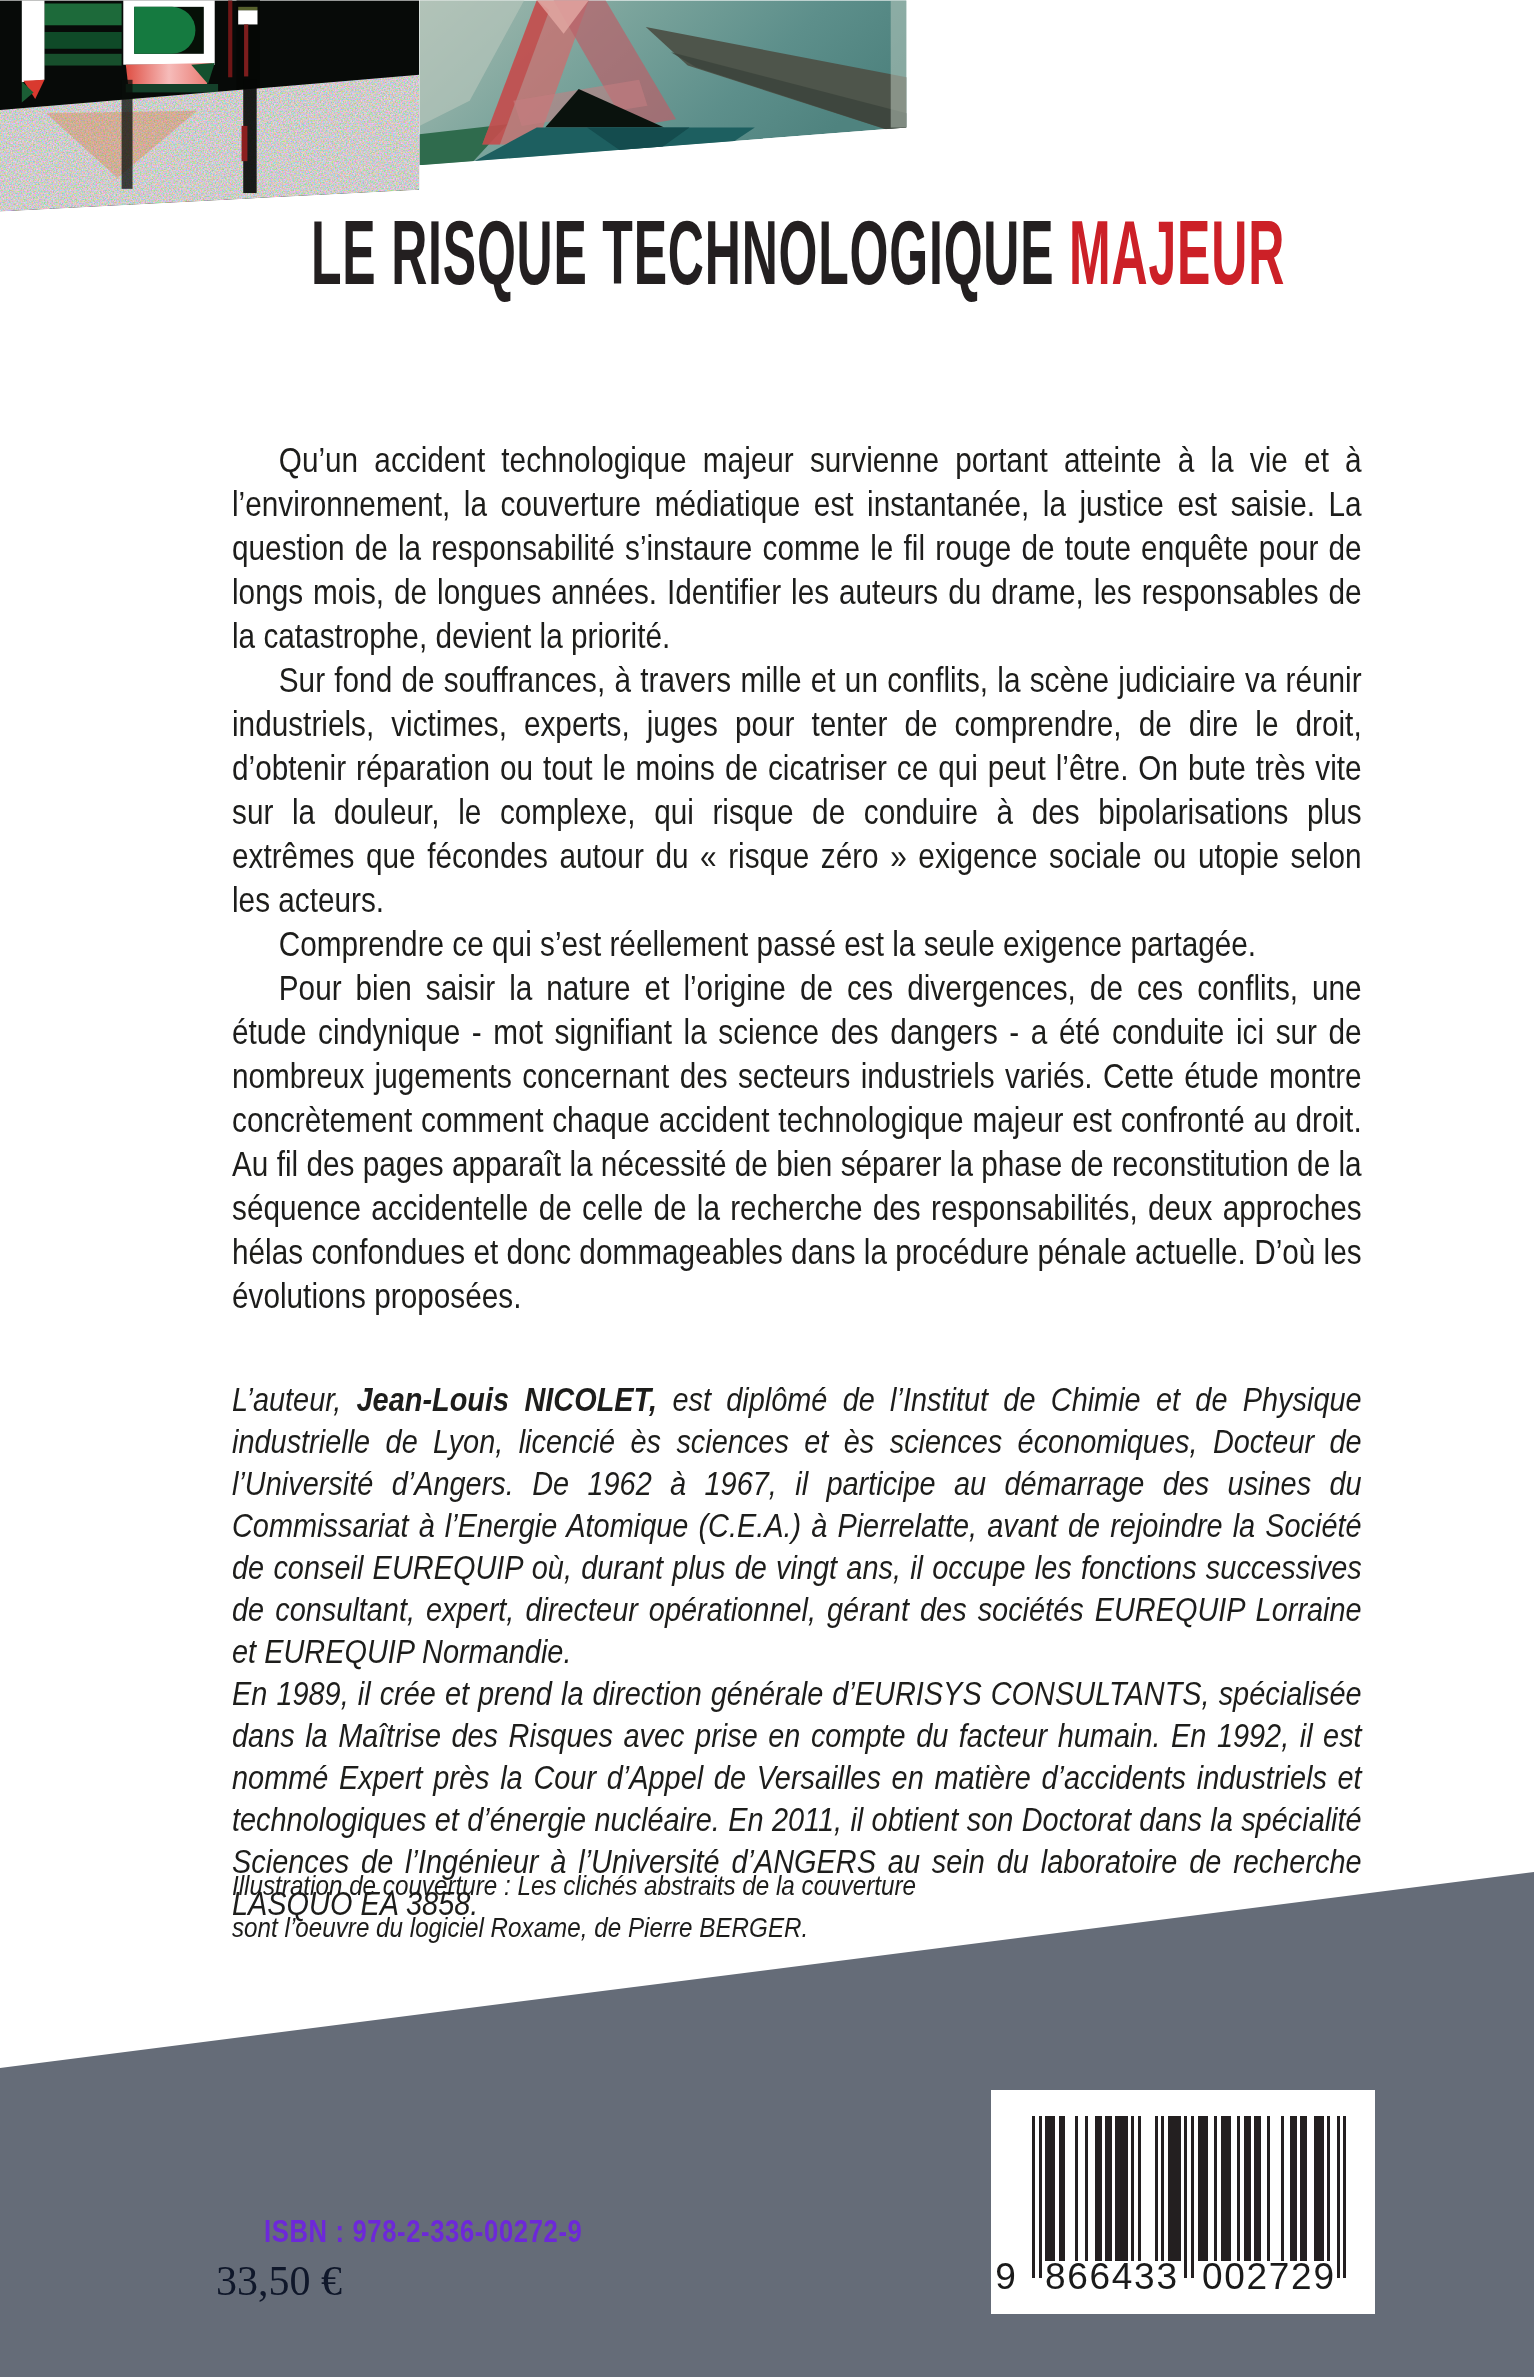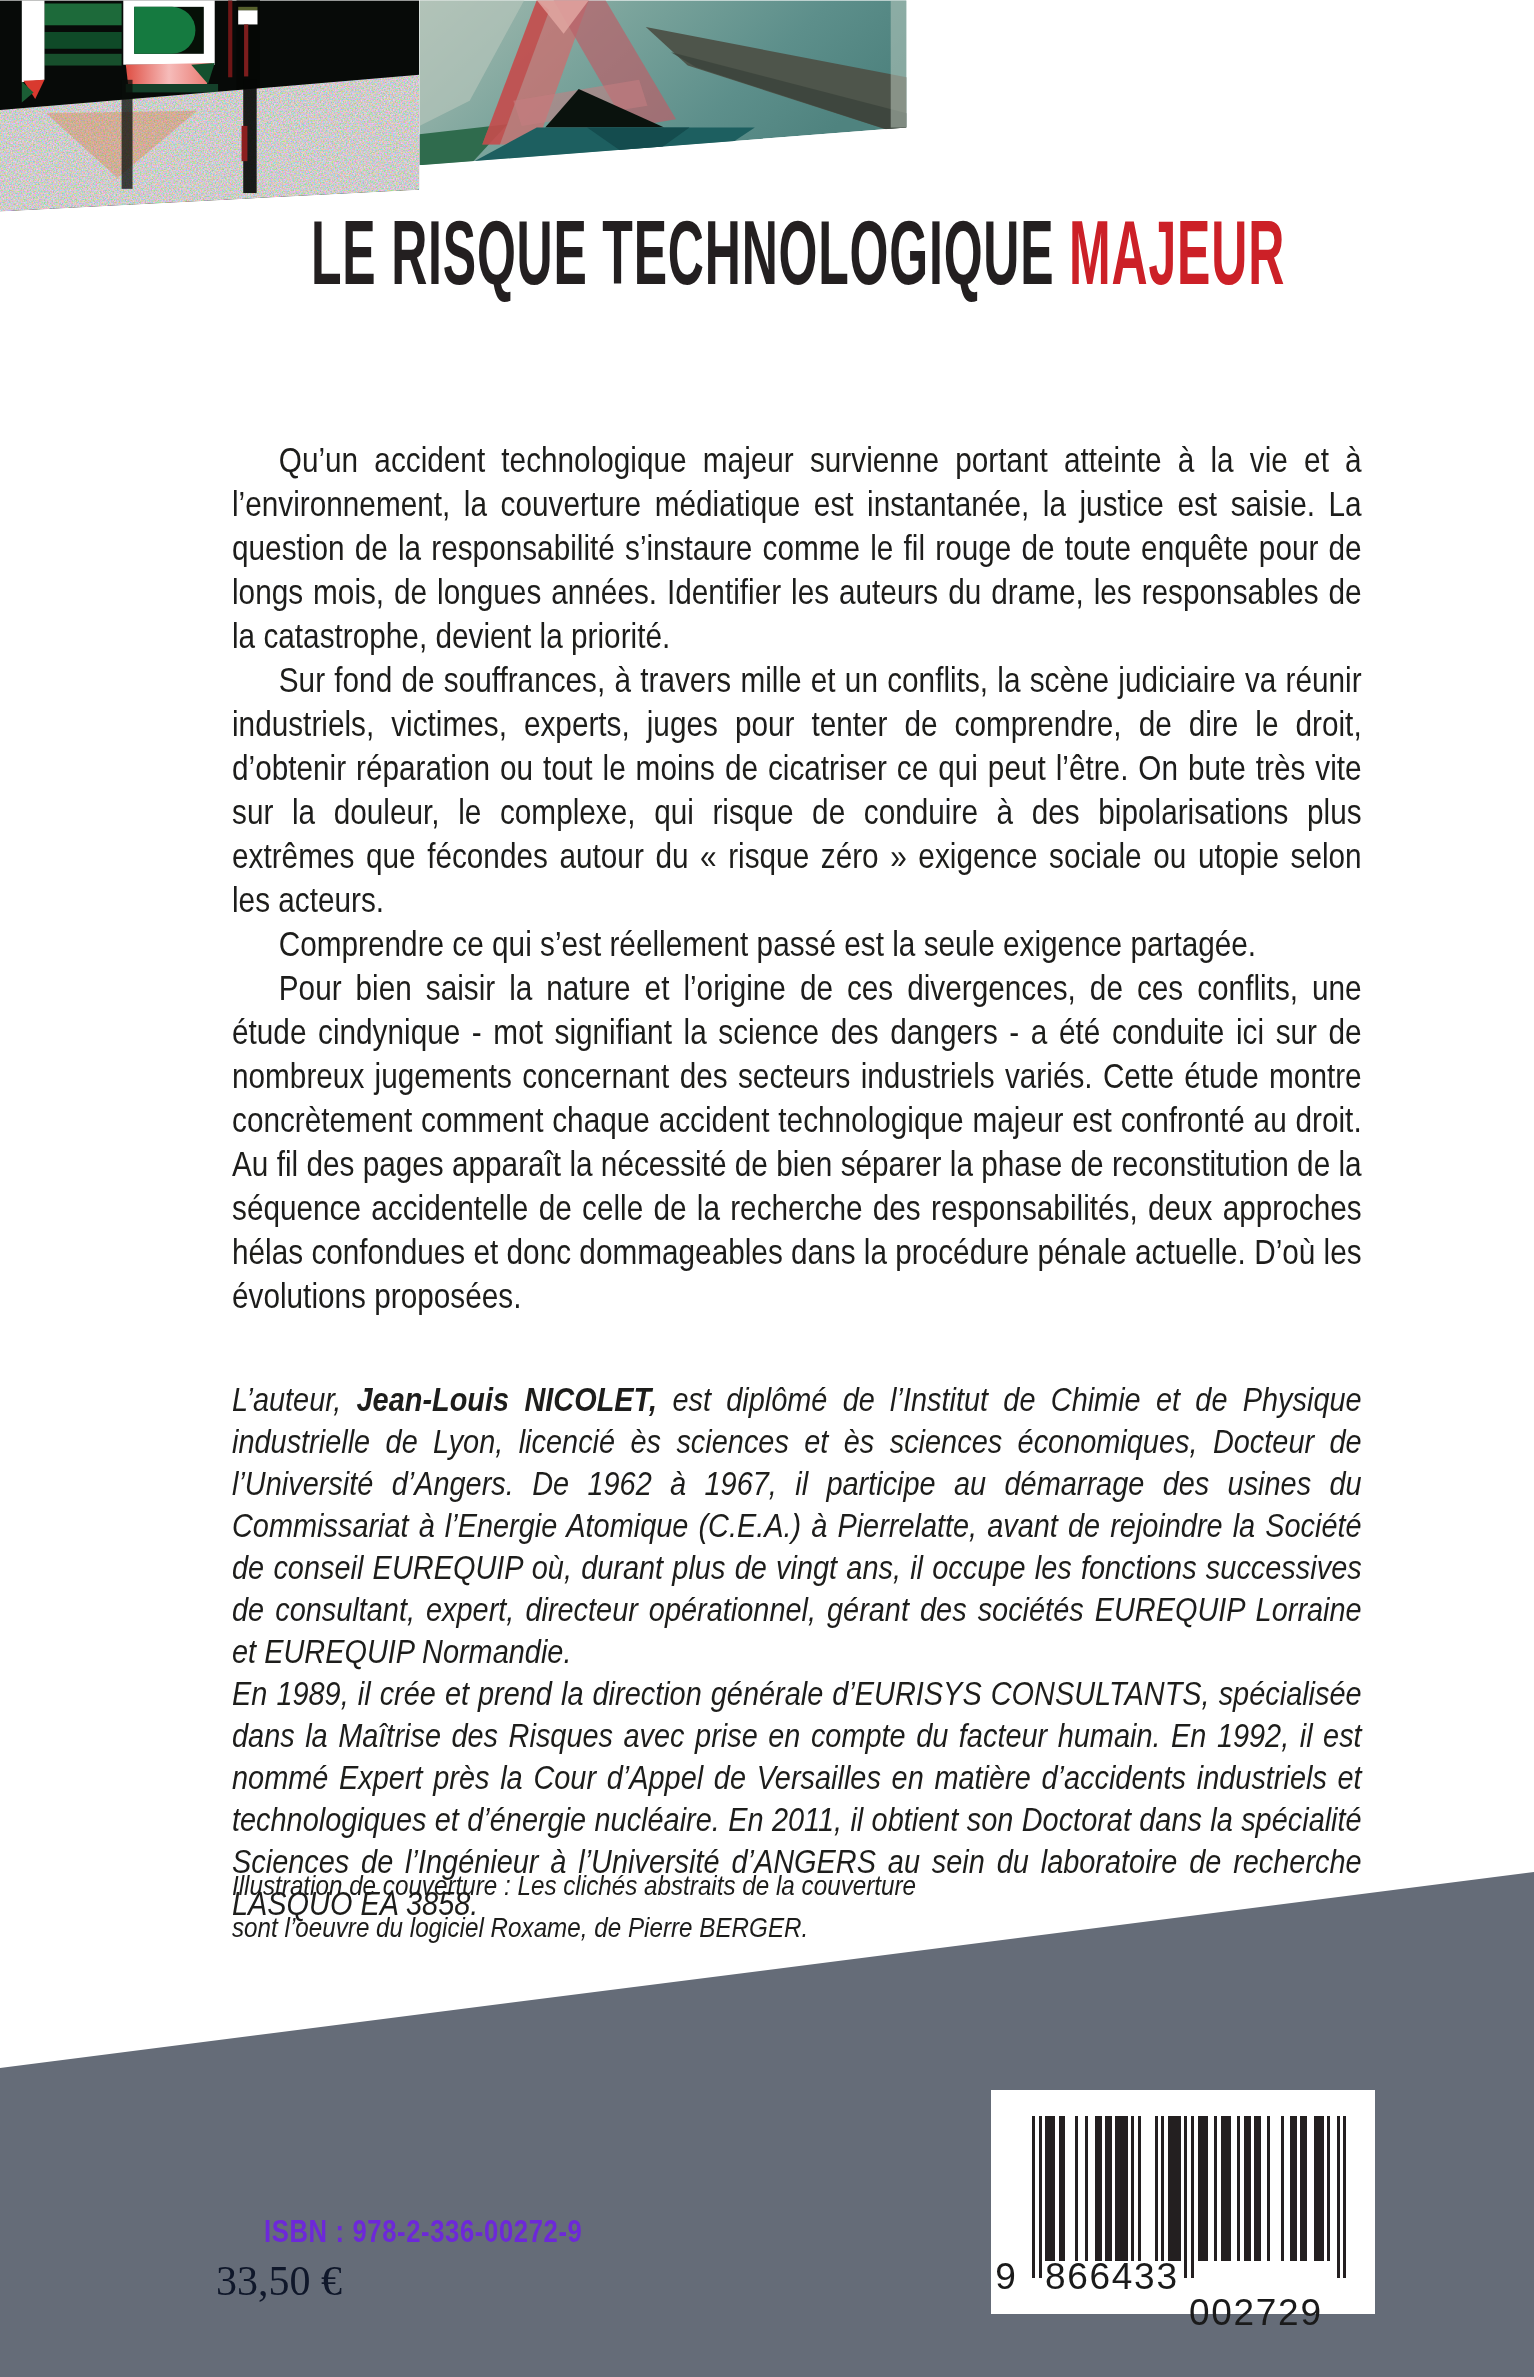--- a/index.html
+++ b/index.html
@@ -67,21 +67,21 @@
   }
   #barcode-bars{position:absolute; left:41px; top:26px; width:315px; height:162px;}
   .bar{position:absolute; top:0; height:145px; background:#231f20;}
   .bar.tall{height:162px;}
   .bc-digit{
     position:absolute; top:168px; color:#1a1a1a;
     font-size:37px; line-height:37px; letter-spacing:1.7px; white-space:nowrap;
   }
   #bc-lead{left:4.2px;}
   #bc-left{left:54px;}
-  #bc-right{left:198px;margin-top:36px;}
+  #bc-right{left:211px;}
 </style>
 </head>
 <body>
 
 <div id="page">
 
   <svg id="art" width="1534" height="220" viewBox="0 0 1829 262" aria-hidden="true">
     <defs>
       <clipPath id="clipL">
           <polygon points="0,0 500,0 500,226 0,252"></polygon>

